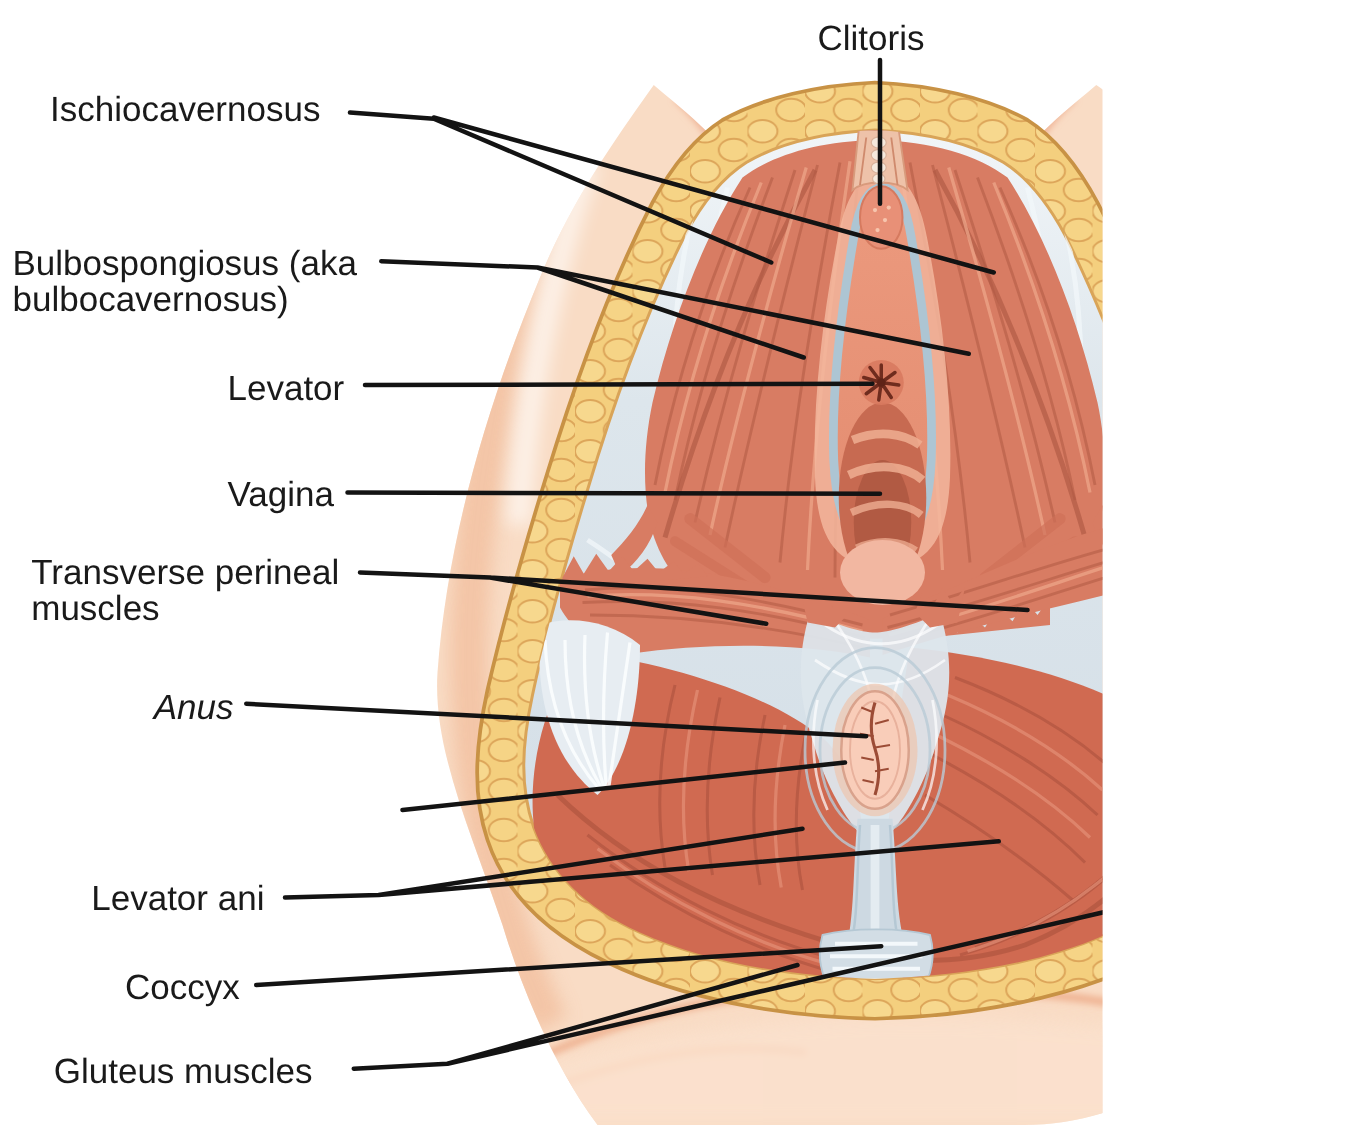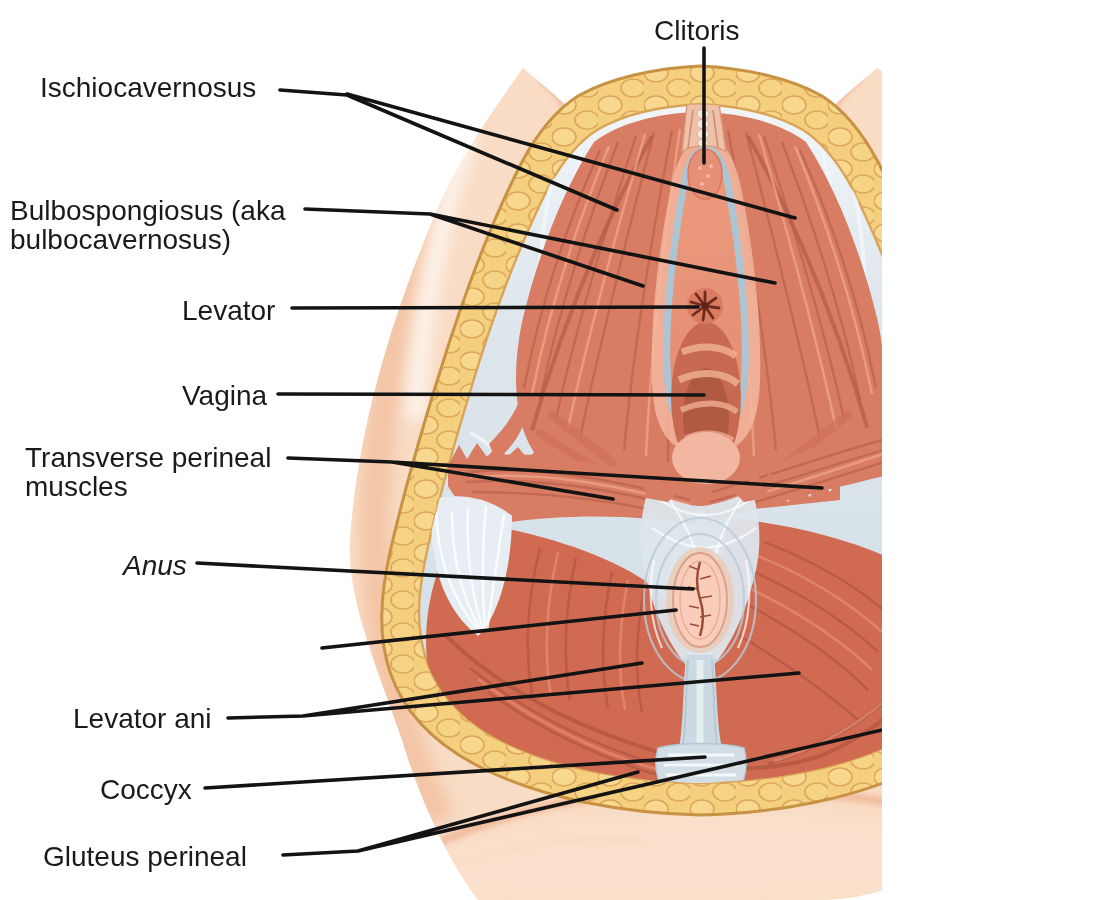--- a/index.html
+++ b/index.html
@@ -291,14 +291,14 @@
   <div class="label" style="left:10px;top:196px;">Bulbospongiosus (aka
 bulbocavernosus)</div>
   <div class="label" style="left:40px;top:73px;">Ischiocavernosus</div>
   <div class="label" style="left:182px;top:296px;">Levator</div>
   <div class="label" style="left:182px;top:381px;">Vagina</div>
   <div class="label" style="left:25px;top:443px;">Transverse perineal
 muscles</div>
   <div class="label" style="left:123px;top:551px;font-style:italic;">Anus</div>
   <div class="label" style="left:73px;top:704px;">Levator ani</div>
   <div class="label" style="left:100px;top:775px;">Coccyx</div>
-  <div class="label" style="left:43px;top:842px;">Gluteus perineal</div>
+  <div class="label" style="left:43px;top:842px;">Gluteus muscles</div>
 </div>
 
 </body></html>

